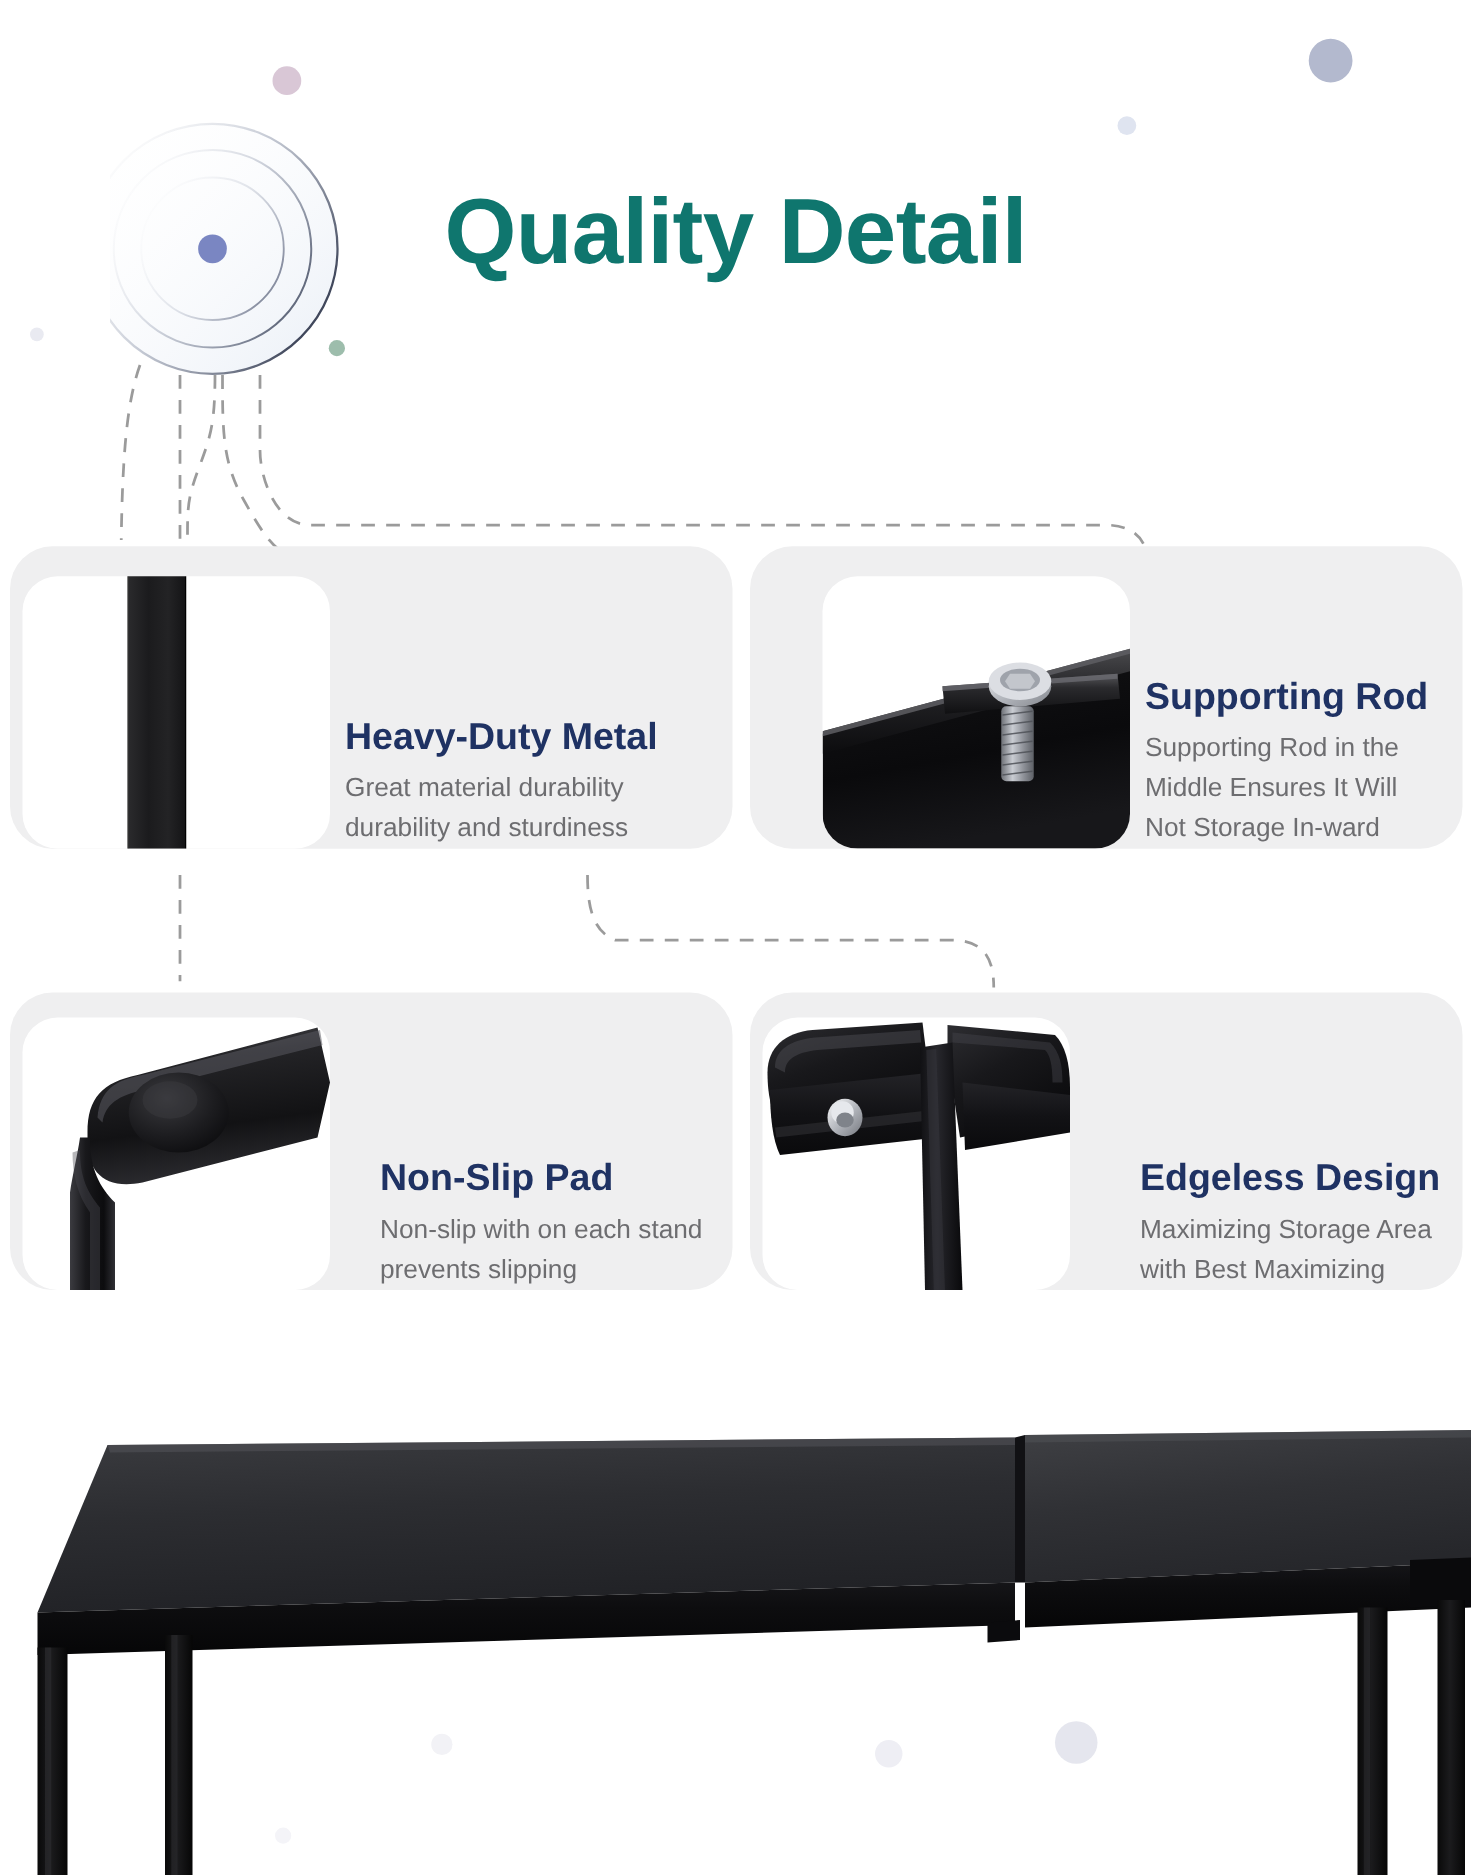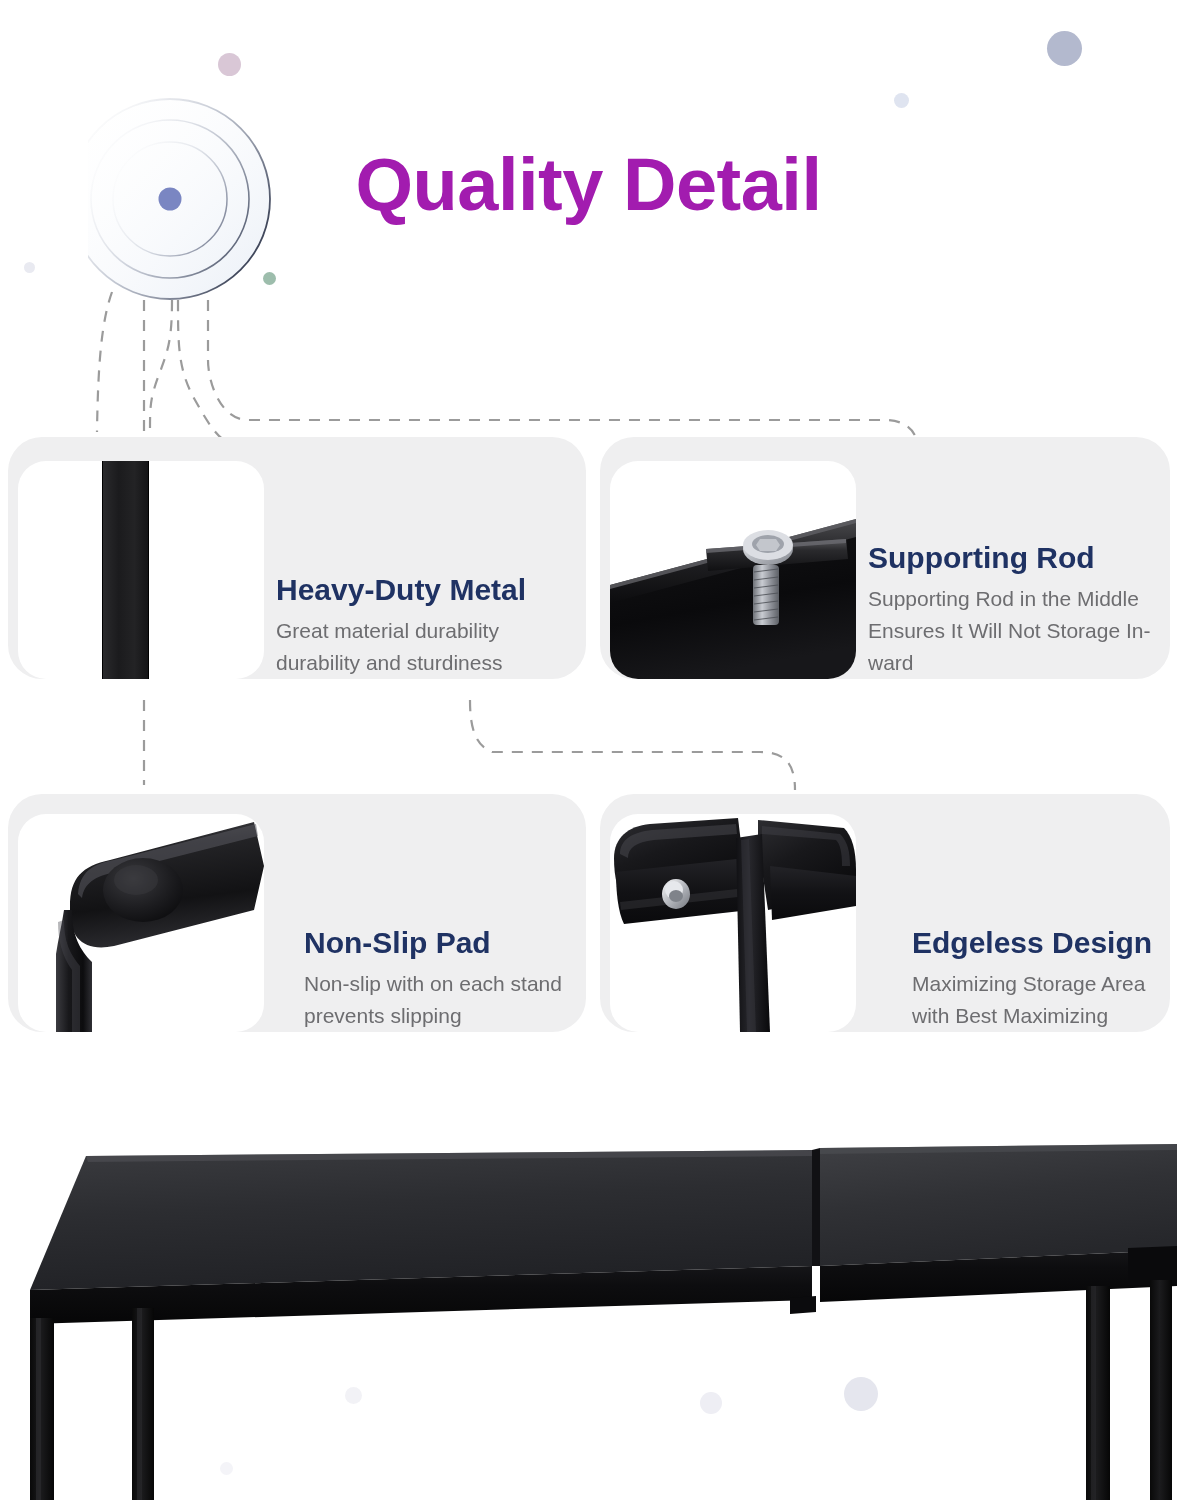--- a/index.html
+++ b/index.html
@@ -38,21 +38,21 @@
   
   #page-title {
     position: absolute;
     left: 0px;
     top: 148px;
     width: 1177px;
     text-align: center;
     font-size: 74px;
     font-weight: bold;
     letter-spacing: -0.5px;
-    color: #a21caf;
+    color: #0f766e;
     font-family: "Liberation Sans", sans-serif;
     line-height: 1.0;
   }
 
   
   #connectors {
     position: absolute;
     left: 0; top: 0;
     width: 1177px;
     height: 1100px;
@@ -62,21 +62,21 @@
   
   .feature-card {
     position: absolute;
     background: #efeff0;
     border-radius: 34px;
     display: flex;
     align-items: flex-end;
     overflow: hidden;
   }
   .card-r1c1 { left: 8px;   top: 437px; width: 578px; height: 242px; }
-  .card-r1c2 { left: 600px; top: 437px; width: 570px; height: 242px; }
+  .card-r1c2 { left: 600px; top: 437px; width: 570px; height: 242px; padding-left: 48px; }
   .card-r2c1 { left: 8px;   top: 794px; width: 578px; height: 238px; gap: 28px; }
   .card-r2c2 { left: 600px; top: 794px; width: 570px; height: 238px; gap: 44px; }
 
   .card-media {
     position: relative;
     width: 246px;
     height: 218px;
     flex: 0 0 246px;
     margin-left: 10px;
     background: #ffffff;

